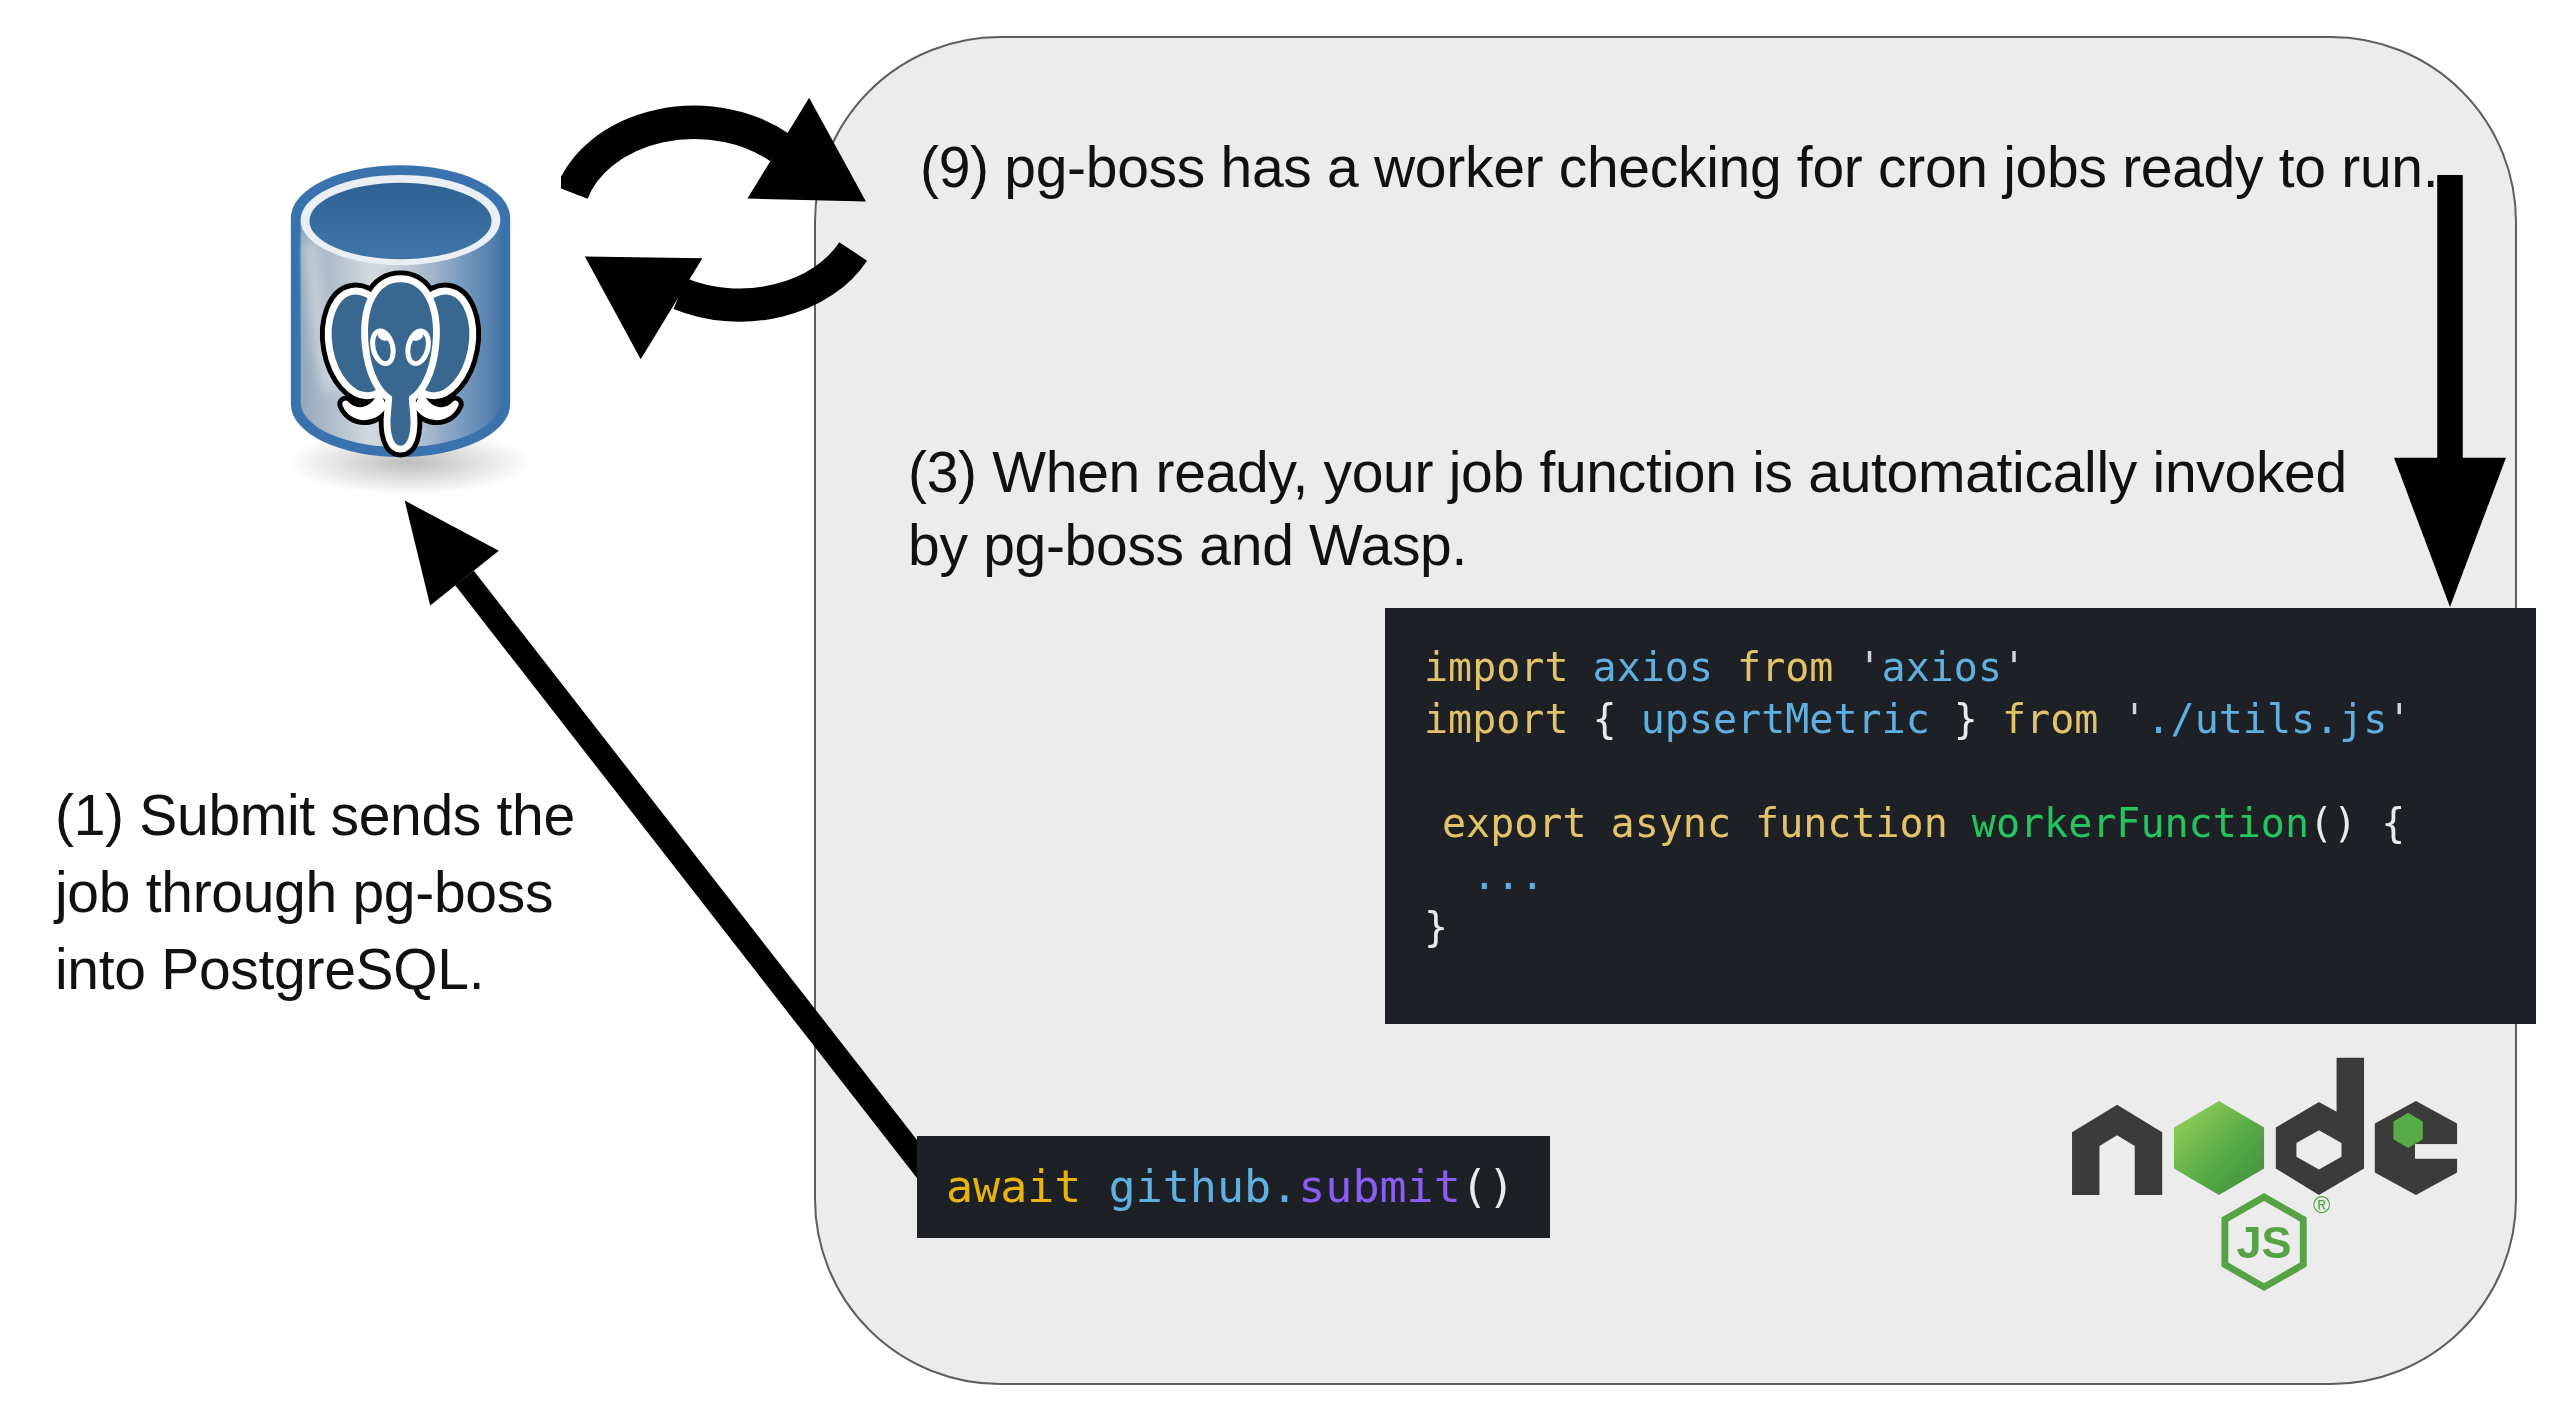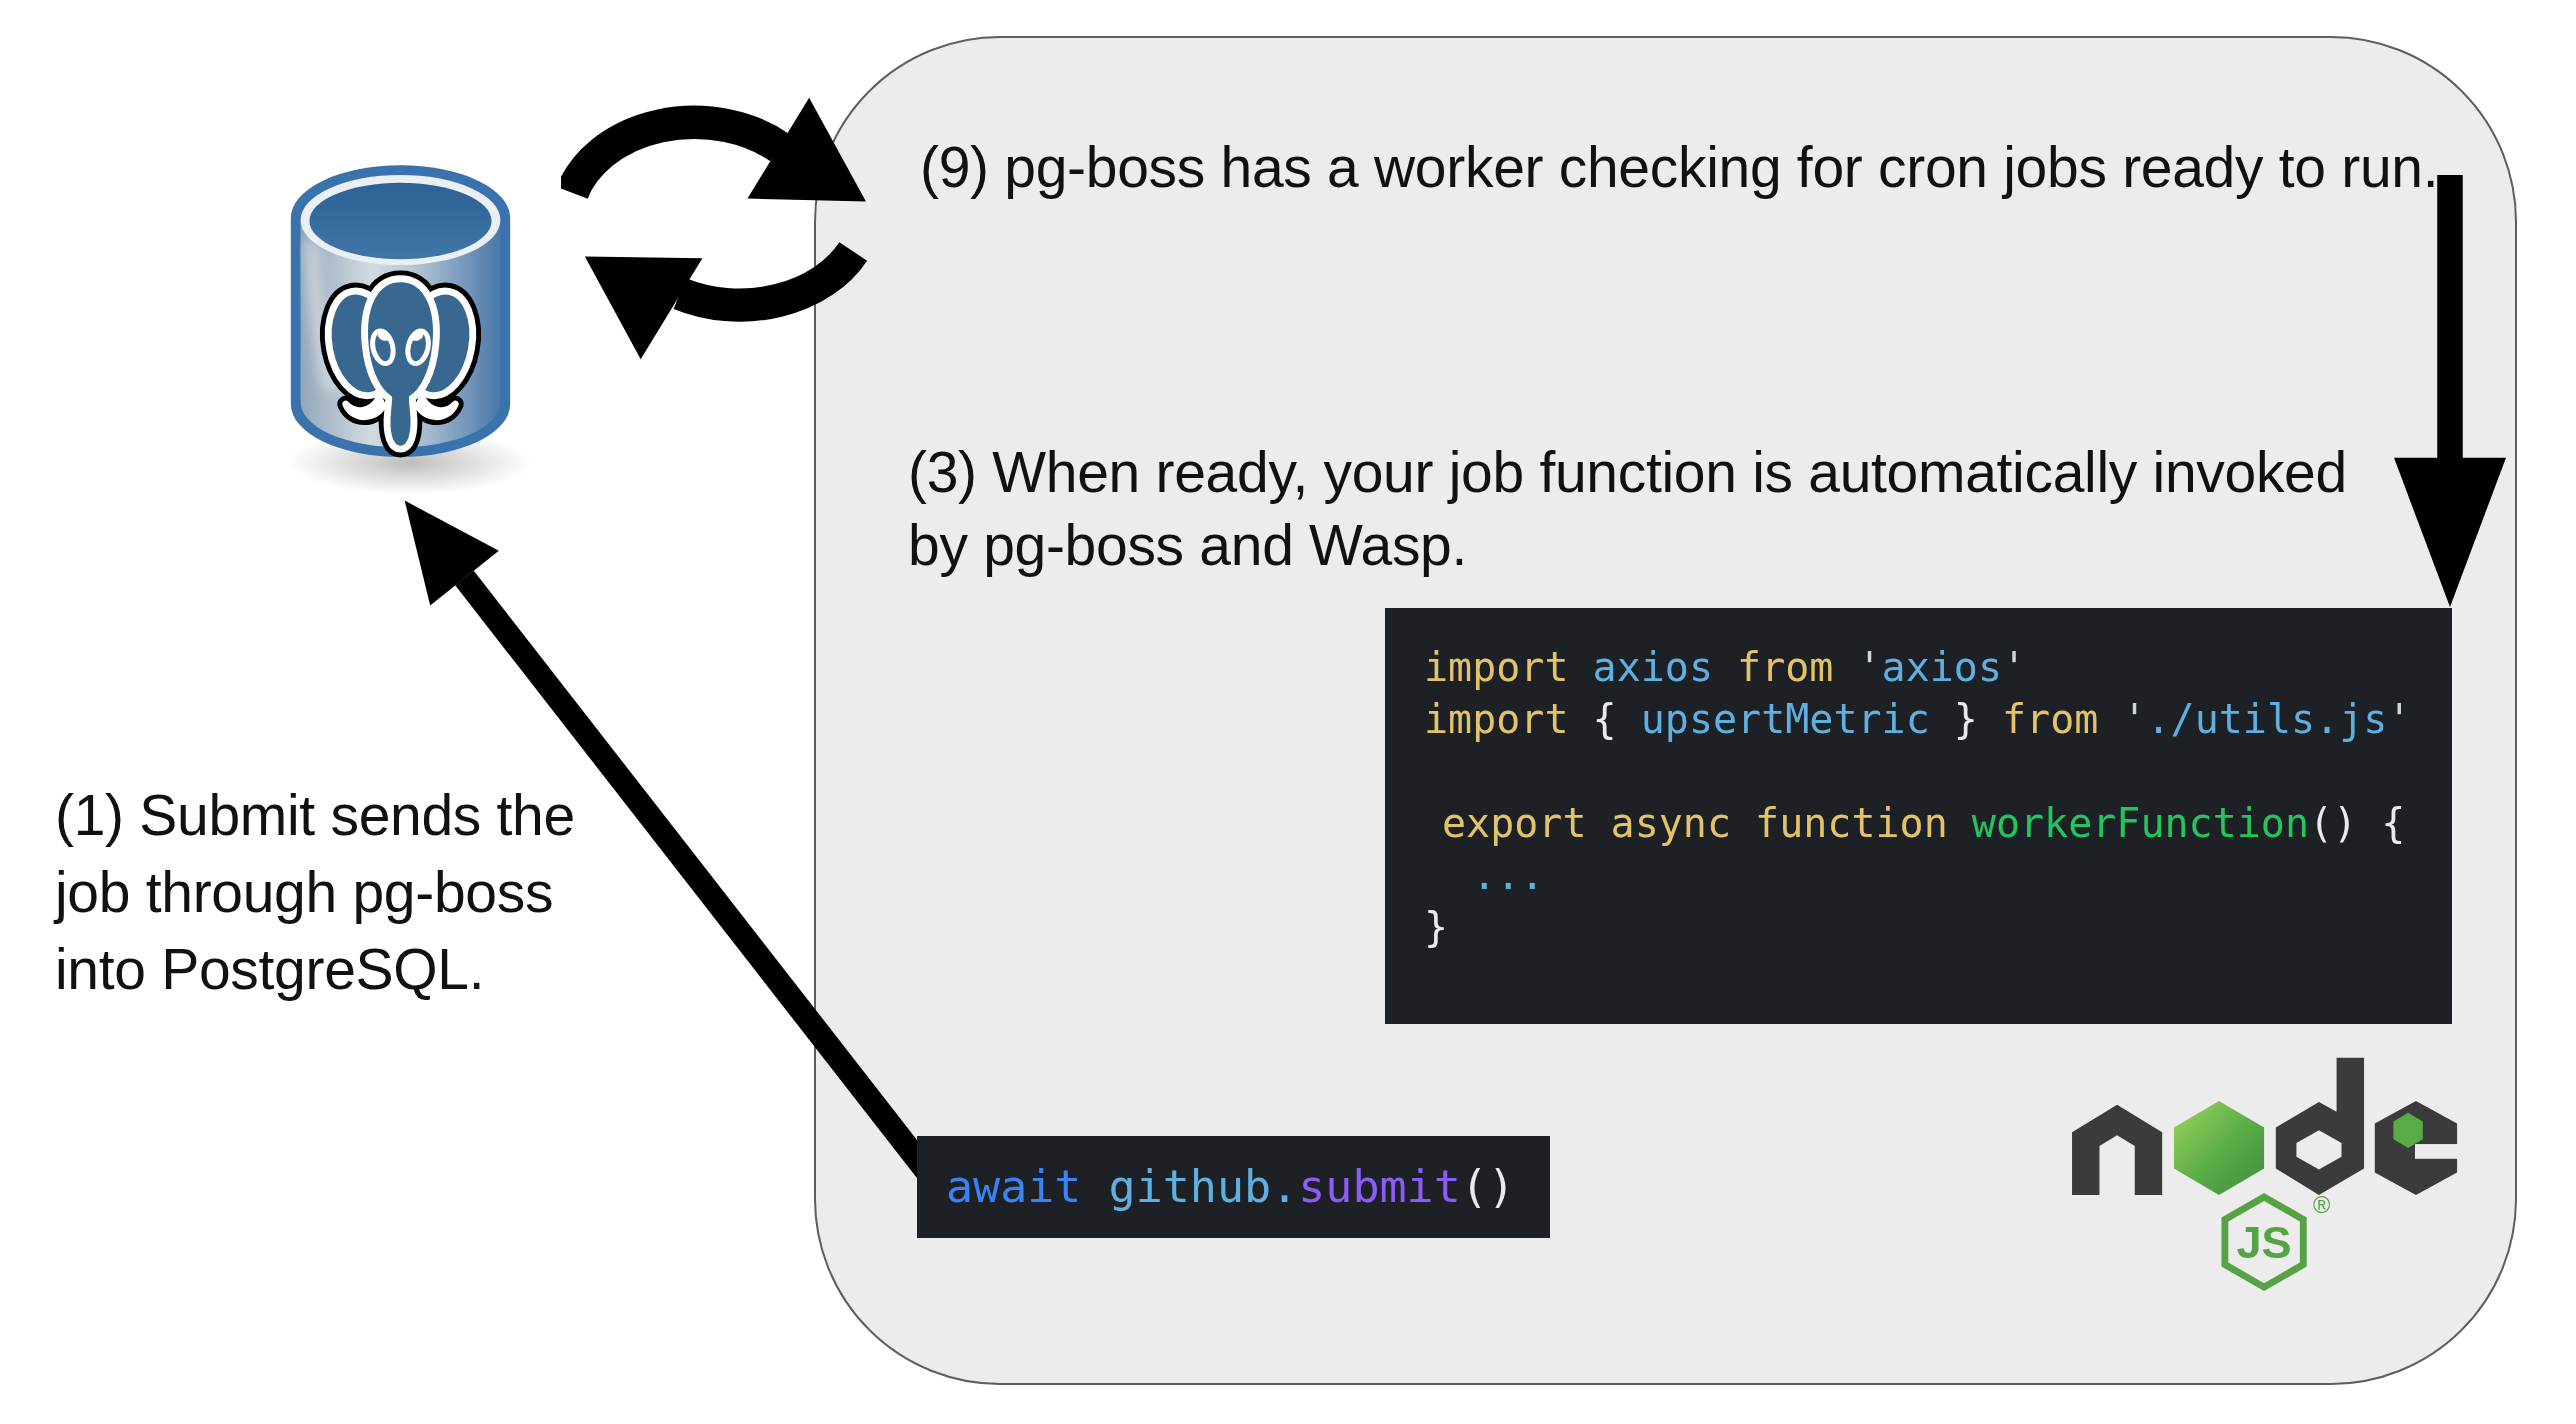--- a/index.html
+++ b/index.html
@@ -20,21 +20,21 @@
   }
   #step2-label{left:920px;top:133px;line-height:69px}
   #step3-label{left:908px;top:436px}
   #step1-label{left:55px;top:777px;line-height:77px}
   
   .codeblock{
     background:#1d2126;font-family:"DejaVu Sans Mono",monospace;z-index:3;
     box-sizing:border-box;
   }
   #code-main{
-    left:1385px;top:608px;width:1067px;height:416px;
+    left:1385px;top:608px;width:1151px;height:416px;
     font-size:40px;line-height:52px;padding:33px 0 0 39px;
   }
   #code-submit{
     left:917px;top:1136px;width:633px;height:102px;
     font-size:45px;line-height:102px;padding-left:29px;white-space:nowrap;
   }
   .code-line{white-space:pre}
   
   #pg-shadow{
     left:286px;top:430px;width:247px;height:65px;z-index:1;
@@ -61,21 +61,21 @@
 
 <div class="abs codeblock" id="code-main">
     <div class="code-line"><span style="color: rgb(227, 195, 106);">import </span><span style="color: rgb(95, 176, 224);">axios </span><span style="color: rgb(227, 195, 106);">from </span><span style="color: rgb(208, 213, 218);">'</span><span style="color: rgb(95, 176, 224);">axios</span><span style="color: rgb(208, 213, 218);">'</span></div>
     <div class="code-line"><span style="color: rgb(227, 195, 106);">import </span><span style="color: rgb(232, 234, 236);">{ </span><span style="color: rgb(95, 176, 224);">upsertMetric </span><span style="color: rgb(232, 234, 236);">} </span><span style="color: rgb(227, 195, 106);">from </span><span style="color: rgb(208, 213, 218);">'</span><span style="color: rgb(95, 176, 224);">./utils.js</span><span style="color: rgb(208, 213, 218);">'</span></div>
     <div class="code-line">&nbsp;</div>
     <div class="code-line"><span style="color: rgb(227, 195, 106); margin-left: 18px;">export async function </span><span style="color: #22c55e;">workerFunction</span><span style="color: rgb(232, 234, 236);">() {</span></div>
     <div class="code-line"><span style="color: rgb(95, 176, 224);">  ...</span></div>
     <div class="code-line"><span style="color: rgb(232, 234, 236);">}</span></div>
   </div>
 
-<div class="abs codeblock" id="code-submit"><span style="color: #3b82f6;">await </span><span style="color: rgb(95, 176, 224);">github.</span><span style="color: #8b5cf6;">submit</span><span style="color: rgb(232, 234, 236);">()</span></div>
+<div class="abs codeblock" id="code-submit"><span style="color: #eab308;">await </span><span style="color: rgb(95, 176, 224);">github.</span><span style="color: #8b5cf6;">submit</span><span style="color: rgb(232, 234, 236);">()</span></div>
 
 <div class="abs" id="pg-shadow"></div>
 
 <svg class="abs" id="pg-icon" width="235" height="312" viewBox="0 0 240 318">
   <defs>
     <linearGradient id="cylBody" x1="0" y1="0" x2="1" y2="0">
       <stop offset="0" stop-color="#93a7ba"></stop>
       <stop offset="0.35" stop-color="#d2dae1"></stop>
       <stop offset="0.55" stop-color="#bcc9d4"></stop>
       <stop offset="0.8" stop-color="#7b9cc0"></stop>

